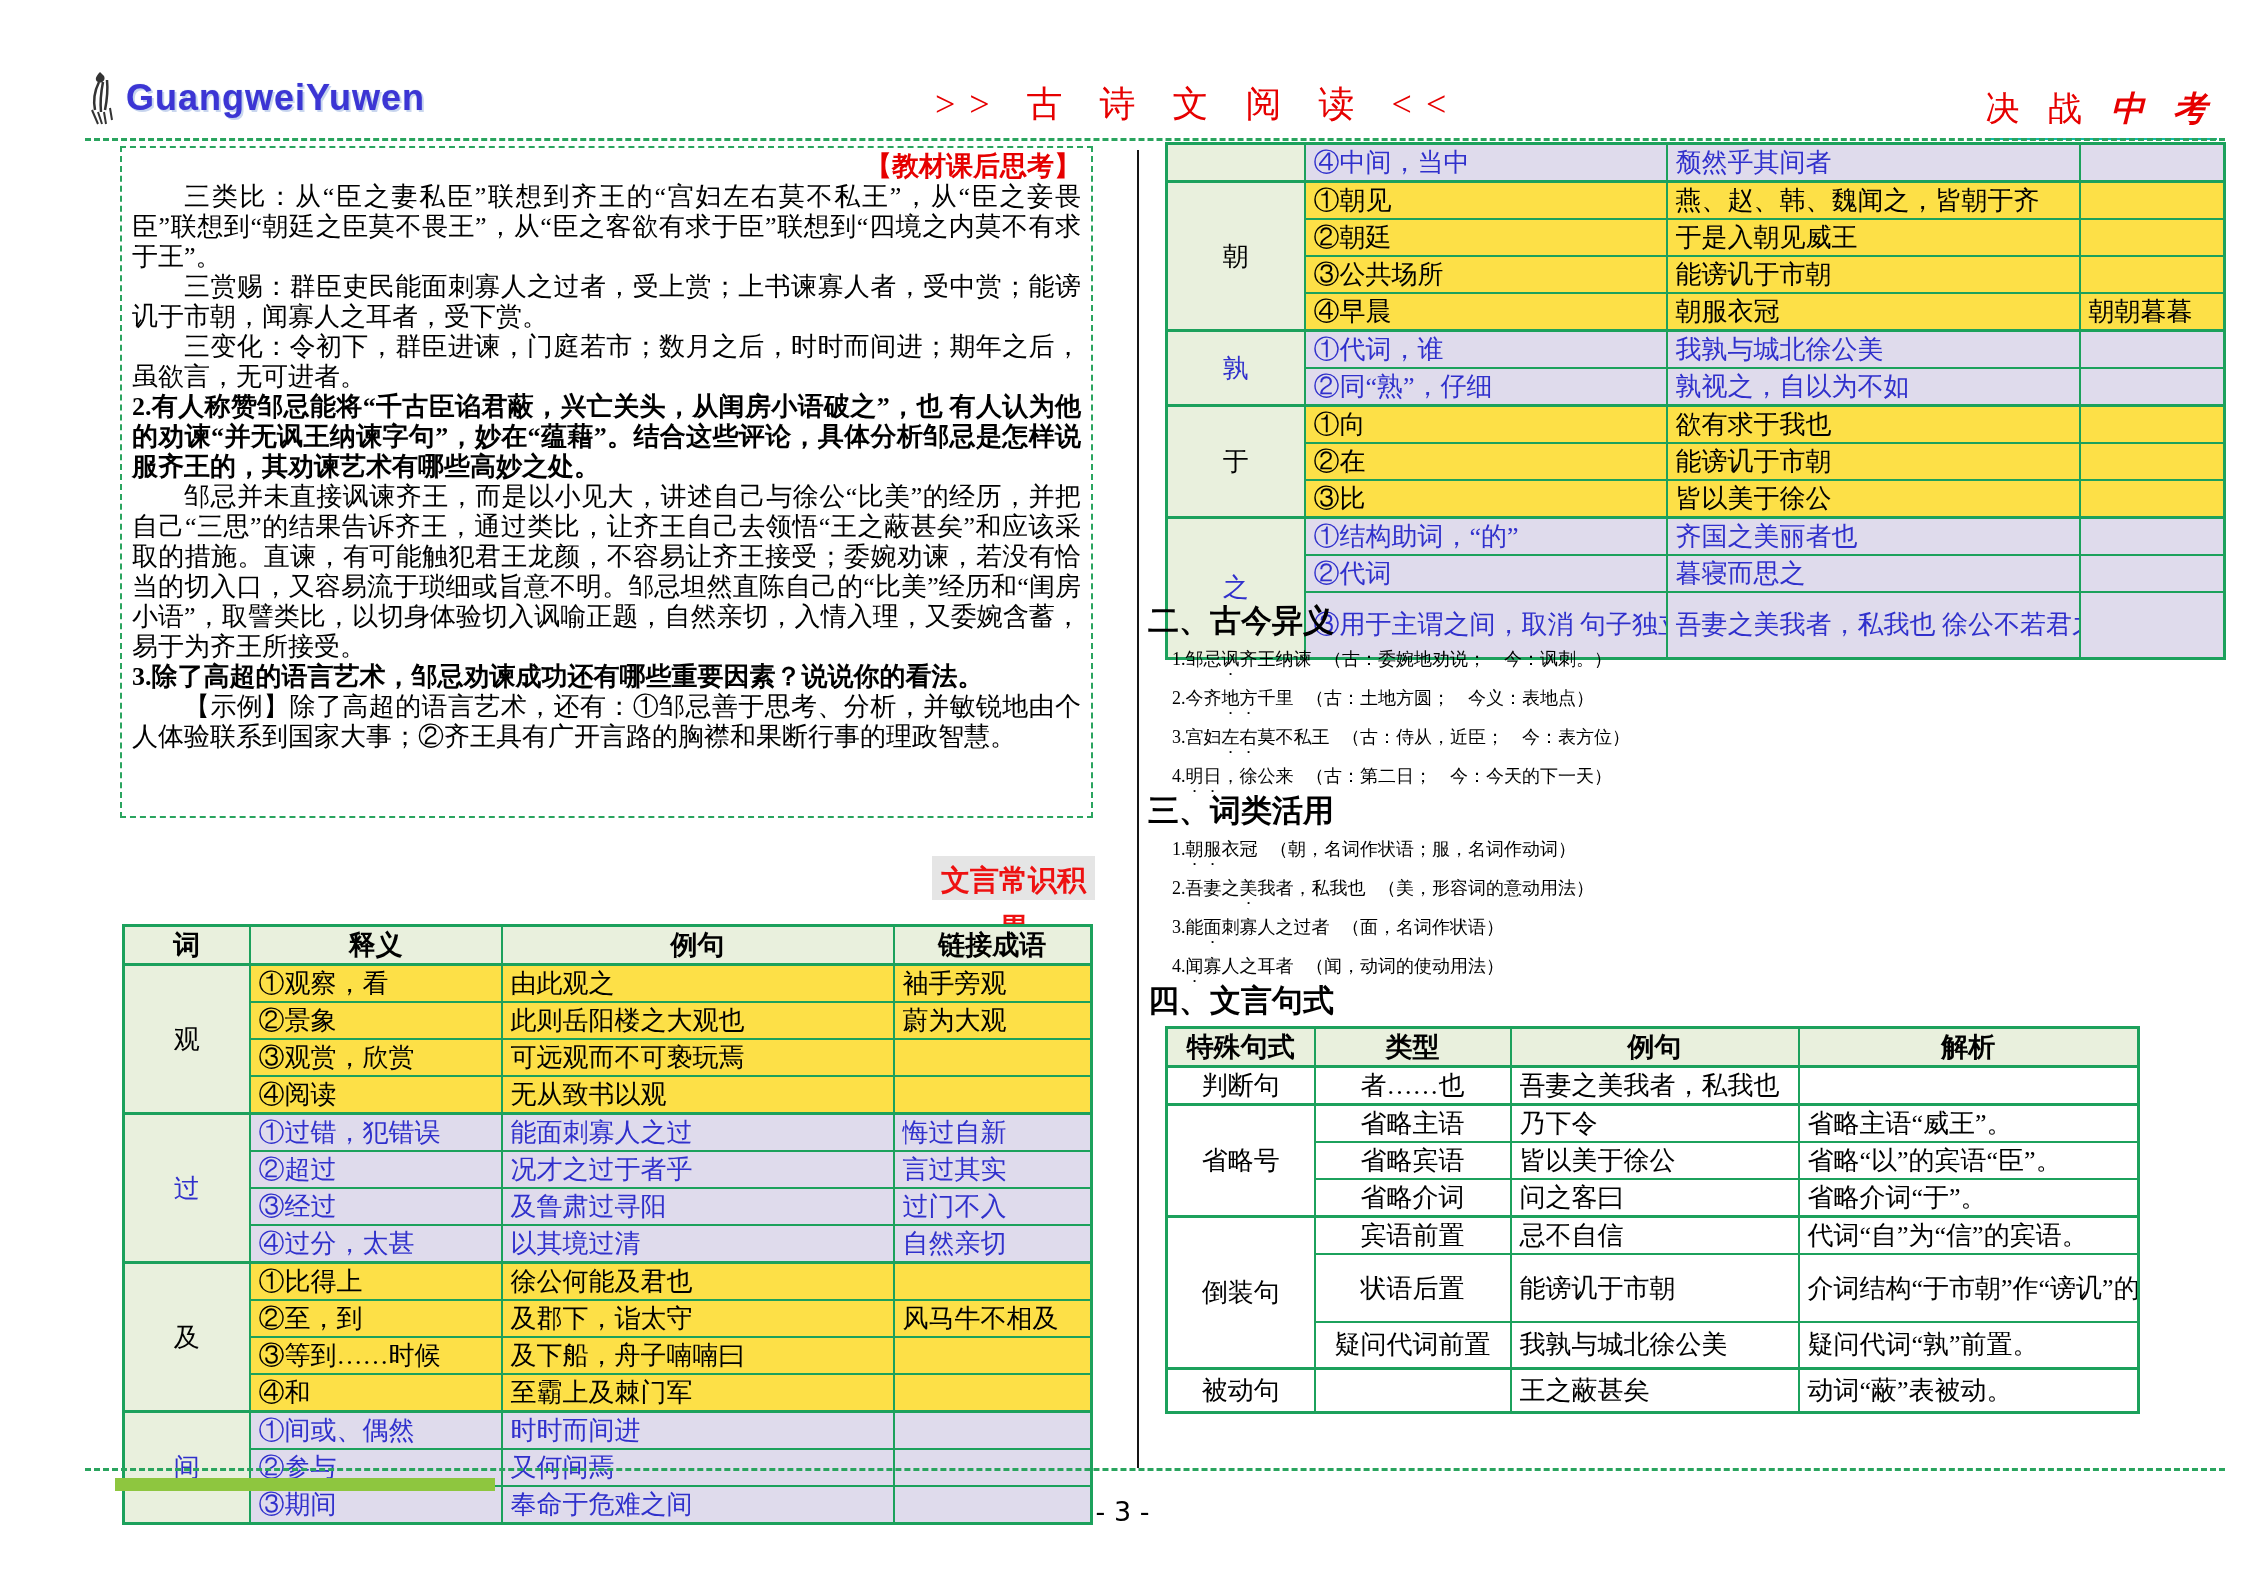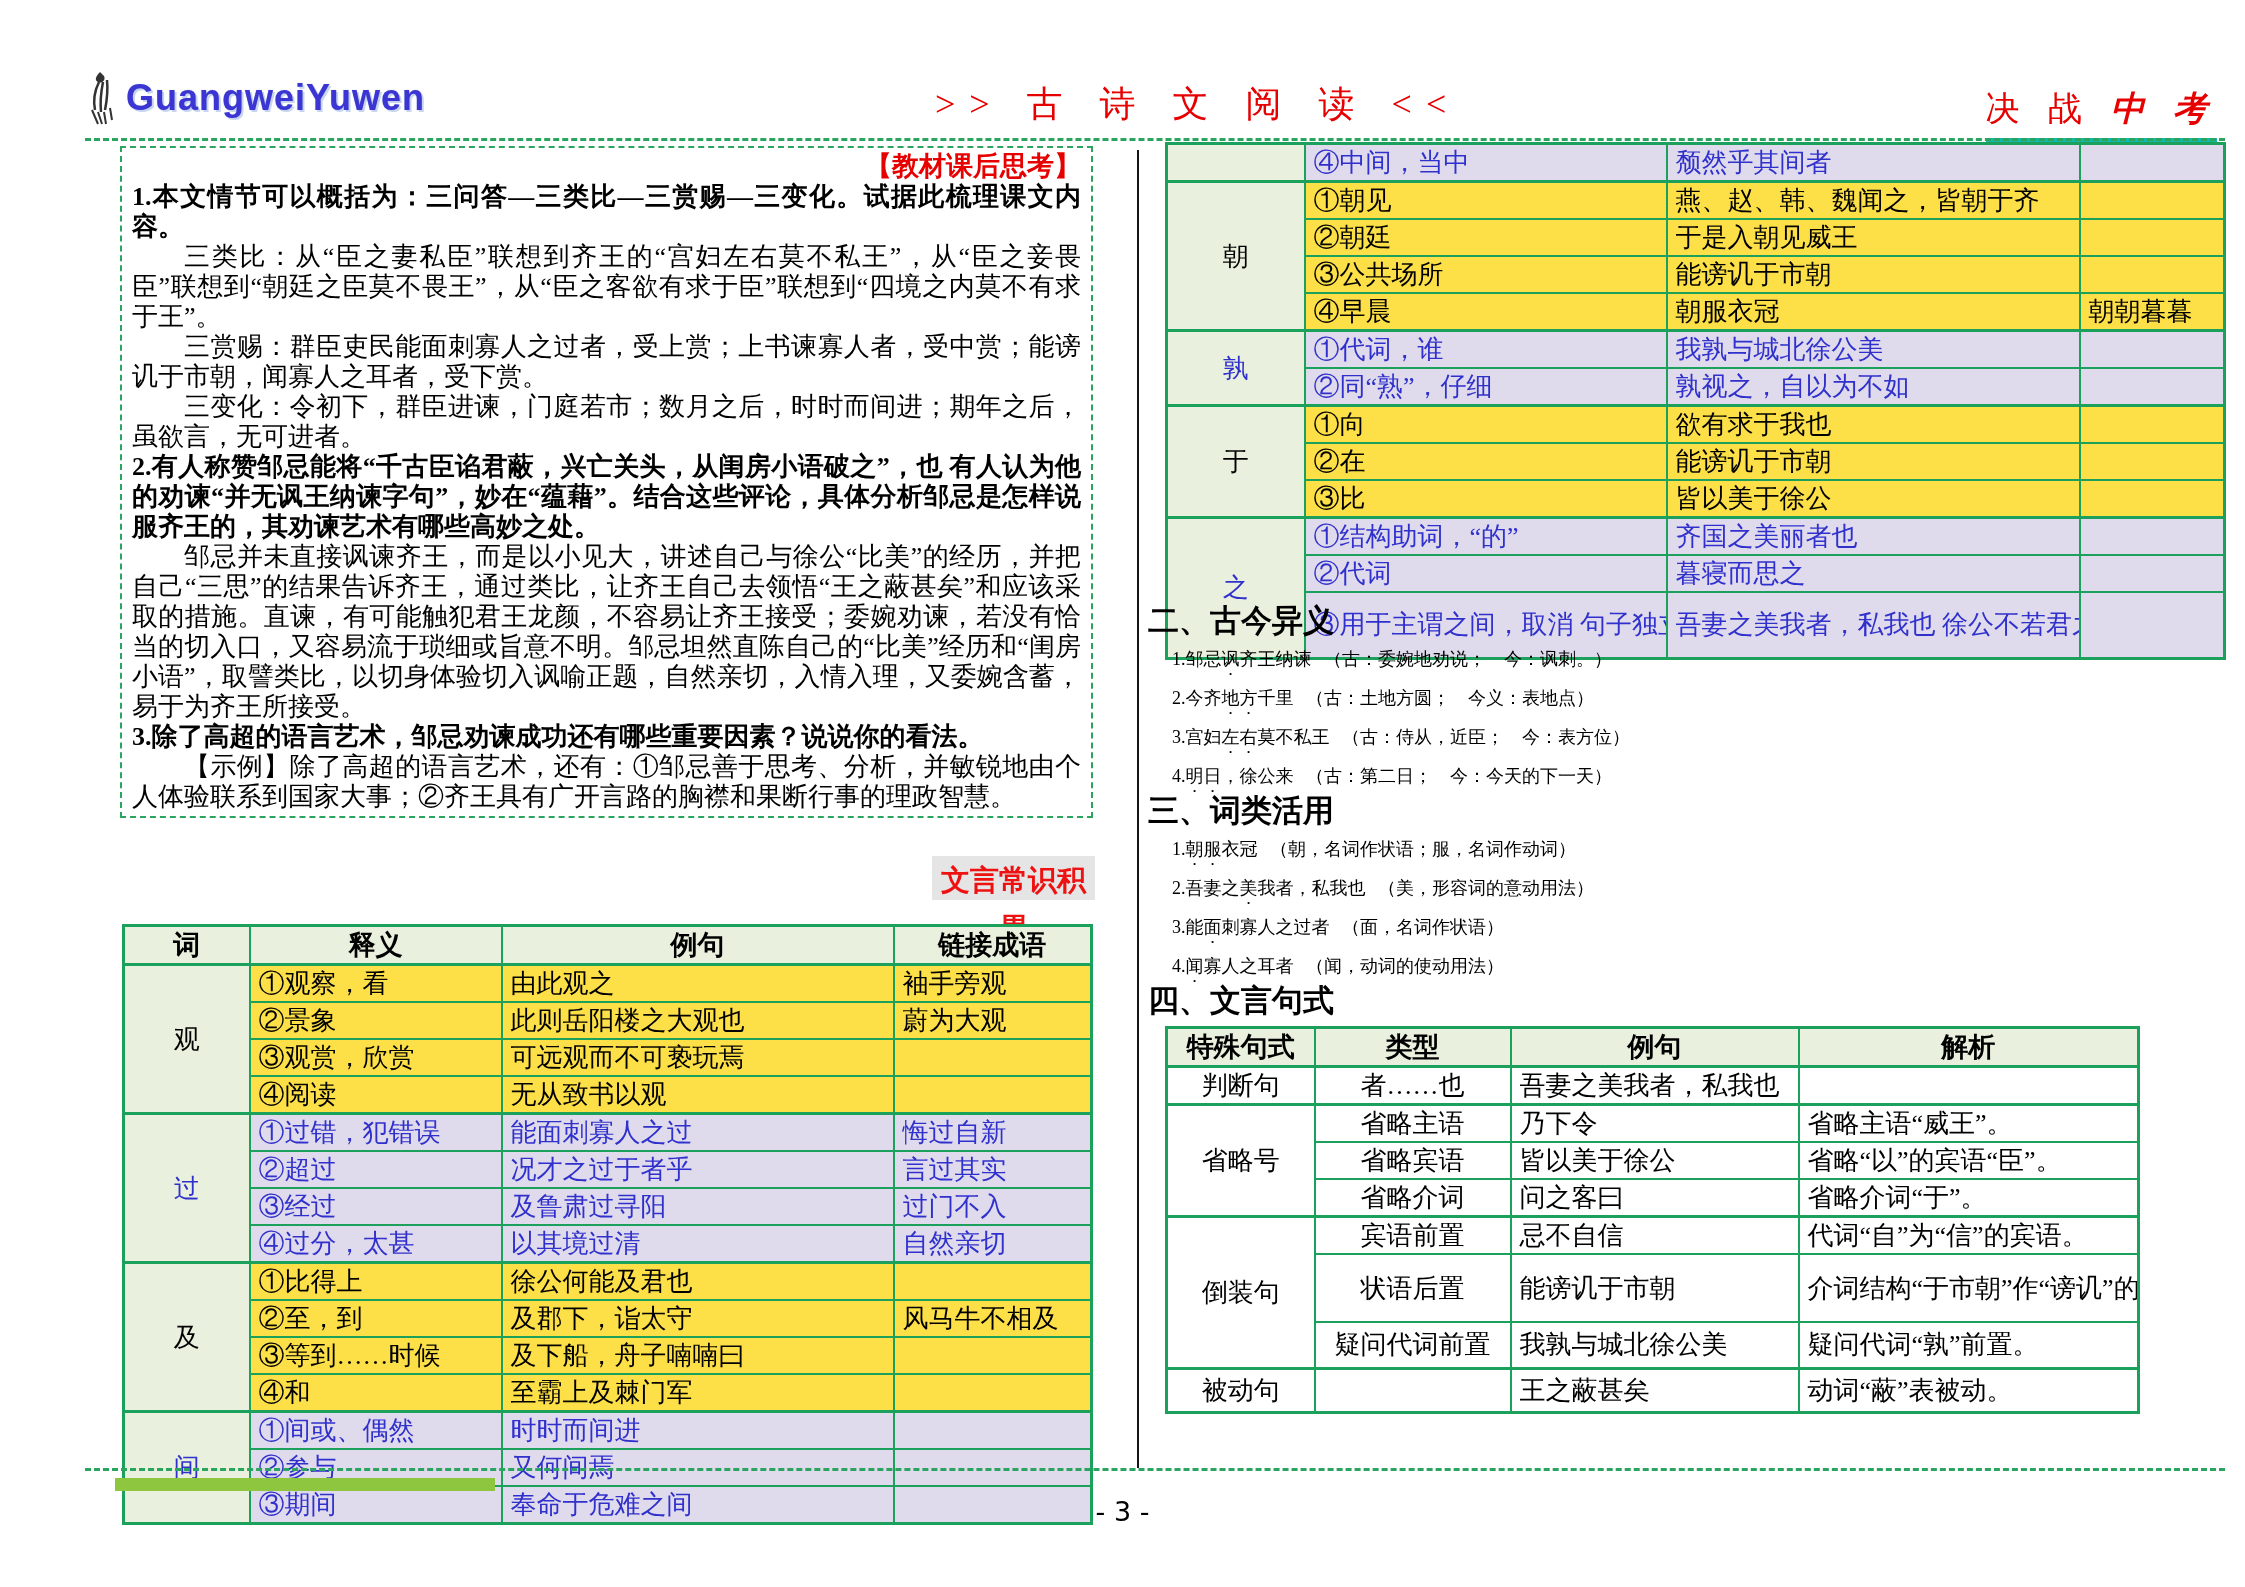--- a/index.html
+++ b/index.html
@@ -14,21 +14,21 @@
     font-family:"Liberation Sans","DejaVu Sans",sans-serif; font-weight:bold;
     font-size:36px; color:#3c35d4; letter-spacing:1px;
     text-shadow:0 0 1px #8fb0e0, 2px 2px 0 #c9d6ee;
   }
   .center-title {
     position:absolute; left:935px; top:80px; color:#e60000; font-size:36px;
     letter-spacing:14px; font-weight:normal; white-space:nowrap;
   }
   .right-title {
     position:absolute; right:28px; top:86px; color:#e60000; font-size:34px;
-    letter-spacing:10px; border-bottom:6px solid #14b8a6; padding-bottom:6px; white-space:nowrap;
+    letter-spacing:10px; border-bottom:2px solid #14b8a6; padding-bottom:6px; white-space:nowrap;
   }
   .right-title .strong { font-weight:bold; font-style:italic; }
   .hdiv { position:absolute; left:85px; width:2140px; border-top:3px dashed #2aa45e; }
   .top-div { top:138px; }
   .bottom-div { top:1468px; }
   .col-div { position:absolute; left:1137px; top:150px; width:2px; height:1318px; background:#151515; }
 
   
   .qa-box {
     position:absolute; left:120px; top:146px; width:973px; height:672px;
@@ -110,21 +110,20 @@
     </svg>
     <span class="logo-text">GuangweiYuwen</span>
   </div>
   <div class="center-title">&gt;&gt;  古 诗 文 阅 读  &lt;&lt;</div>
   <div class="right-title"><span>决 战</span> <span class="strong">中 考</span></div>
   <div class="hdiv top-div"></div>
   <div class="col-div"></div>
 
   <div class="qa-box">
     <div class="qa-badge">【教材课后思考】</div>
-    <p class="q">1.本文情节可以概括为：三问答—三类比—三赏赐—三变化。试据此梳理课文内容。</p>
     <p class="a">三类比：从“臣之妻私臣”联想到齐王的“宫妇左右莫不私王”，从“臣之妾畏臣”联想到“朝廷之臣莫不畏王”，从“臣之客欲有求于臣”联想到“四境之内莫不有求于王”。</p>
     <p class="a">三赏赐：群臣吏民能面刺寡人之过者，受上赏；上书谏寡人者，受中赏；能谤讥于市朝，闻寡人之耳者，受下赏。</p>
     <p class="a">三变化：令初下，群臣进谏，门庭若市；数月之后，时时而间进；期年之后，虽欲言，无可进者。</p>
     <p class="q">2.有人称赞邹忌能将“千古臣谄君蔽，兴亡关头，从闺房小语破之”，也 有人认为他的劝谏“并无讽王纳谏字句”，妙在“蕴藉”。结合这些评论，具体分析邹忌是怎样说服齐王的，其劝谏艺术有哪些高妙之处。</p>
     <p class="a">邹忌并未直接讽谏齐王，而是以小见大，讲述自己与徐公“比美”的经历，并把自己“三思”的结果告诉齐王，通过类比，让齐王自己去领悟“王之蔽甚矣”和应该采取的措施。直谏，有可能触犯君王龙颜，不容易让齐王接受；委婉劝谏，若没有恰当的切入口，又容易流于琐细或旨意不明。邹忌坦然直陈自己的“比美”经历和“闺房小语”，取譬类比，以切身体验切入讽喻正题，自然亲切，入情入理，又委婉含蓄，易于为齐王所接受。</p>
     <p class="q">3.除了高超的语言艺术，邹忌劝谏成功还有哪些重要因素？说说你的看法。</p>
     <p class="a">【示例】除了高超的语言艺术，还有：①邹忌善于思考、分析，并敏锐地由个人体验联系到国家大事；②齐王具有广开言路的胸襟和果断行事的理政智慧。</p>
   </div>
 
   <div class="acc-badge">文言常识积累</div>

